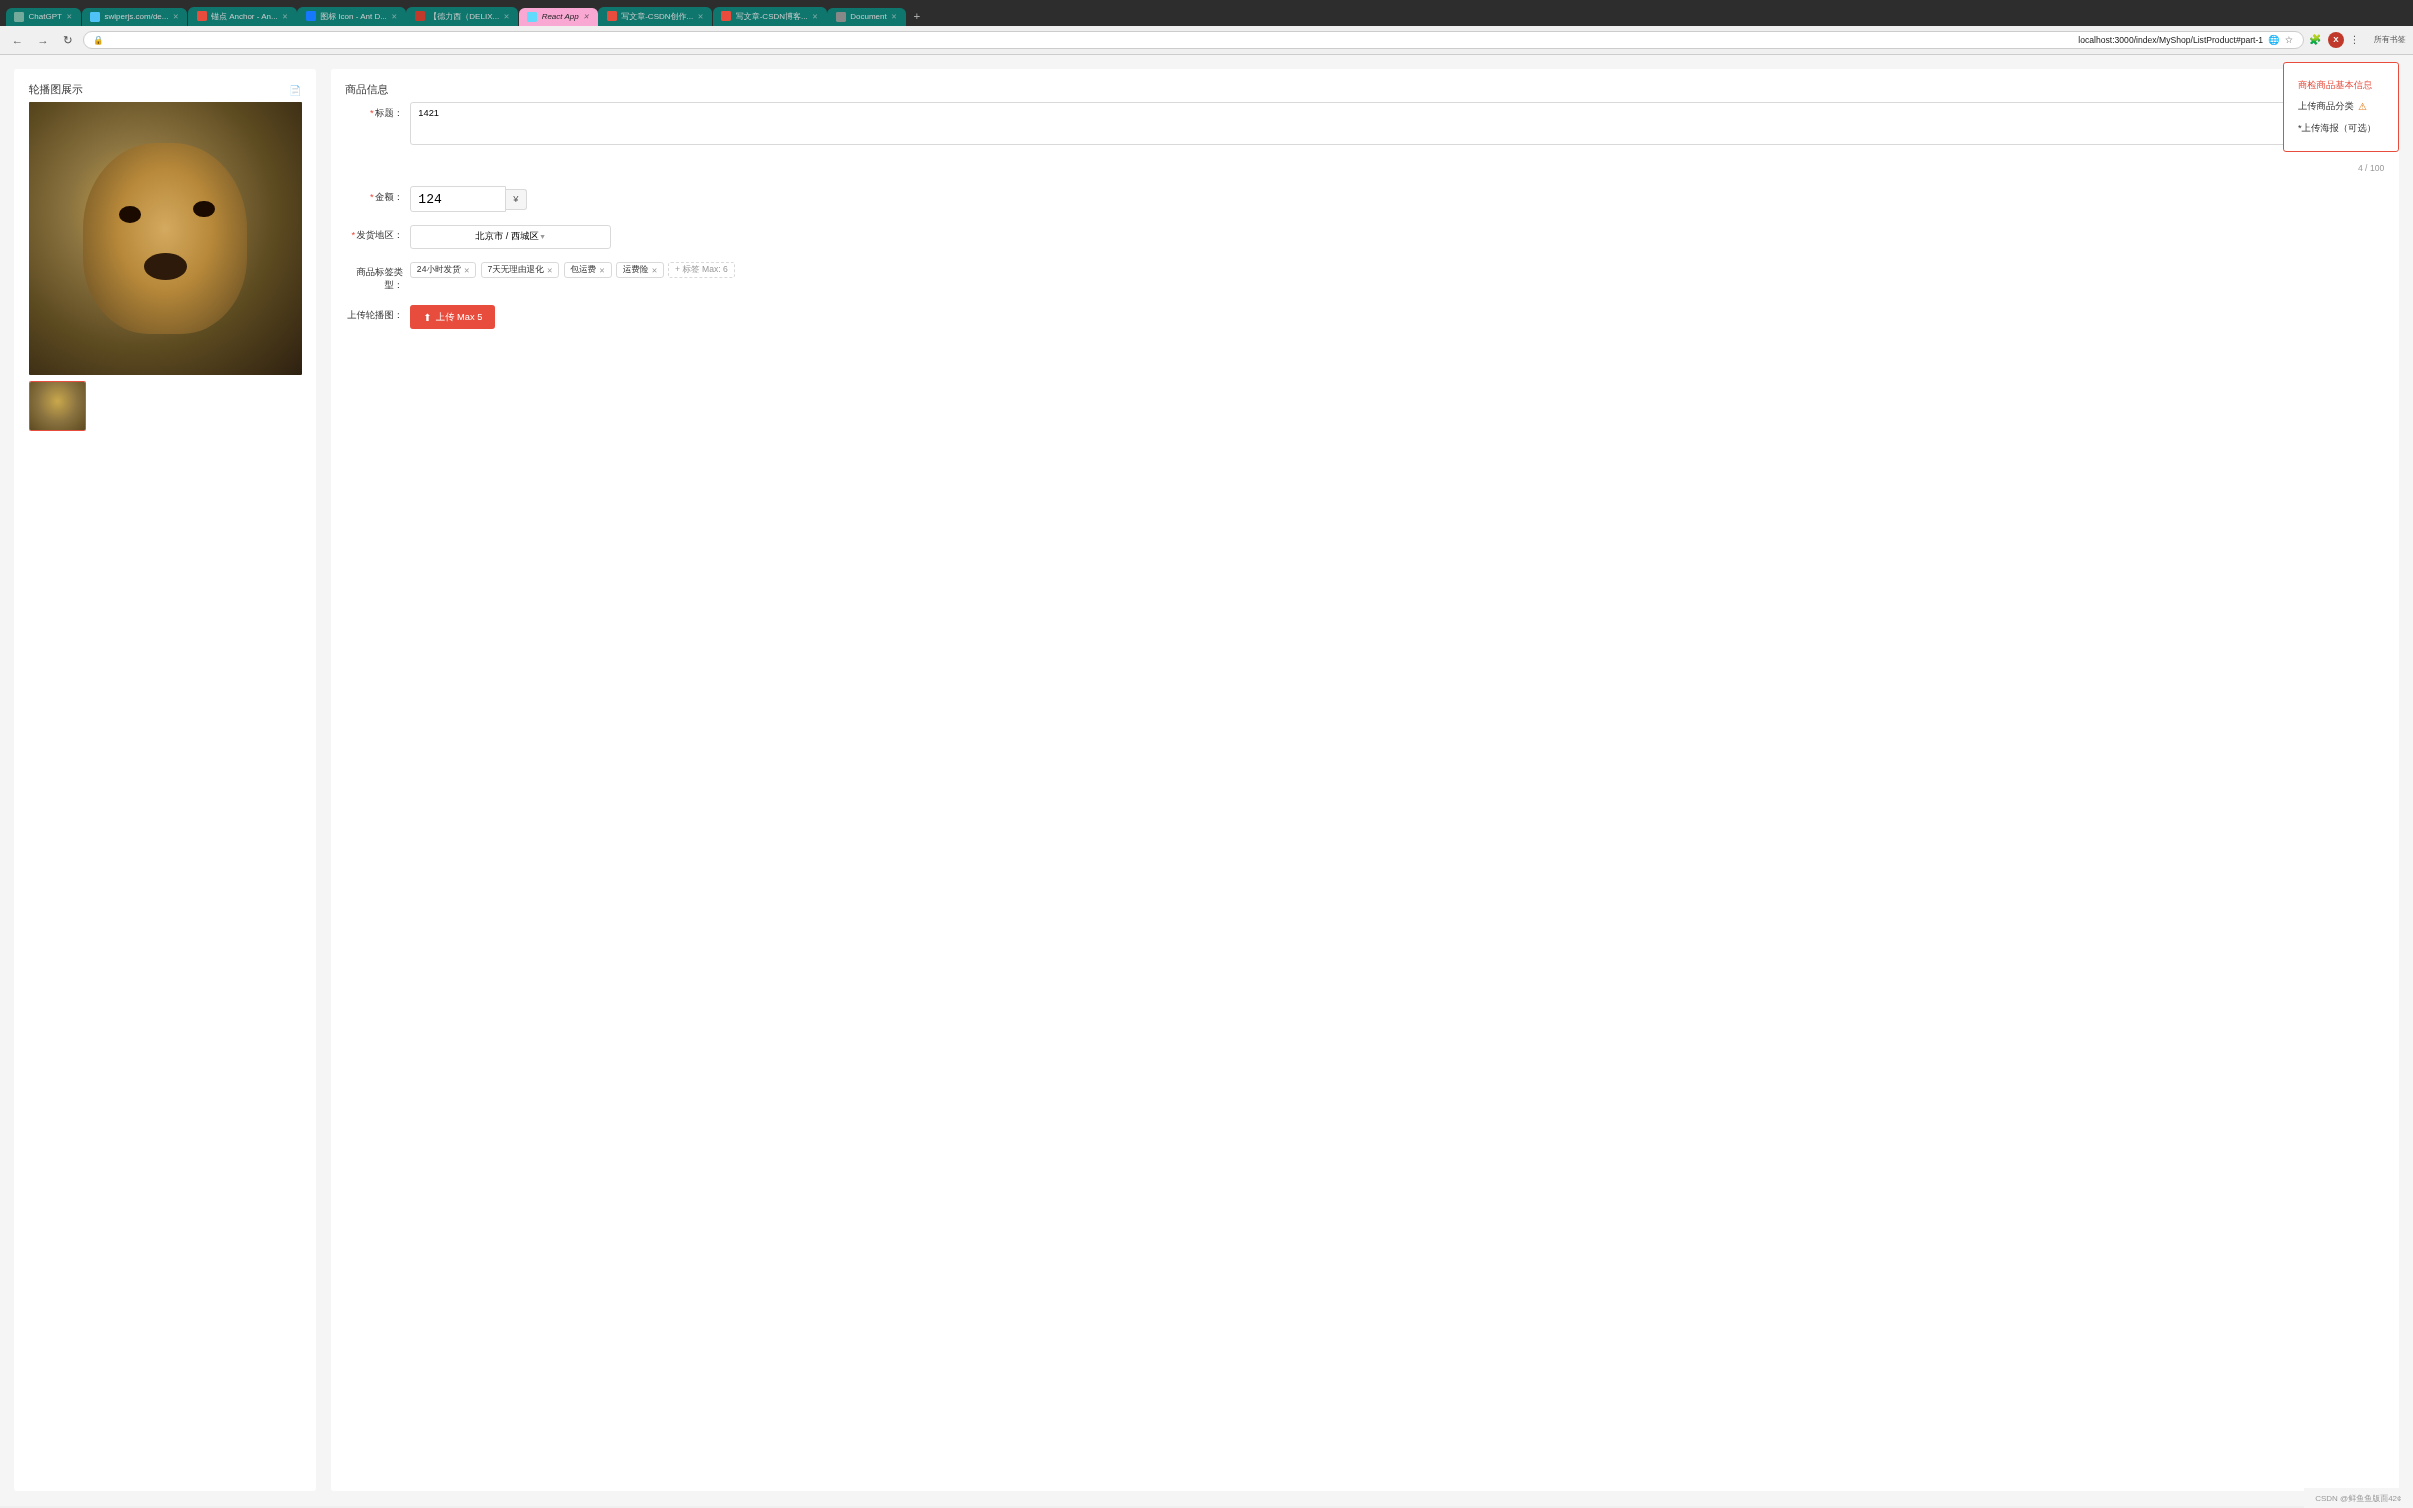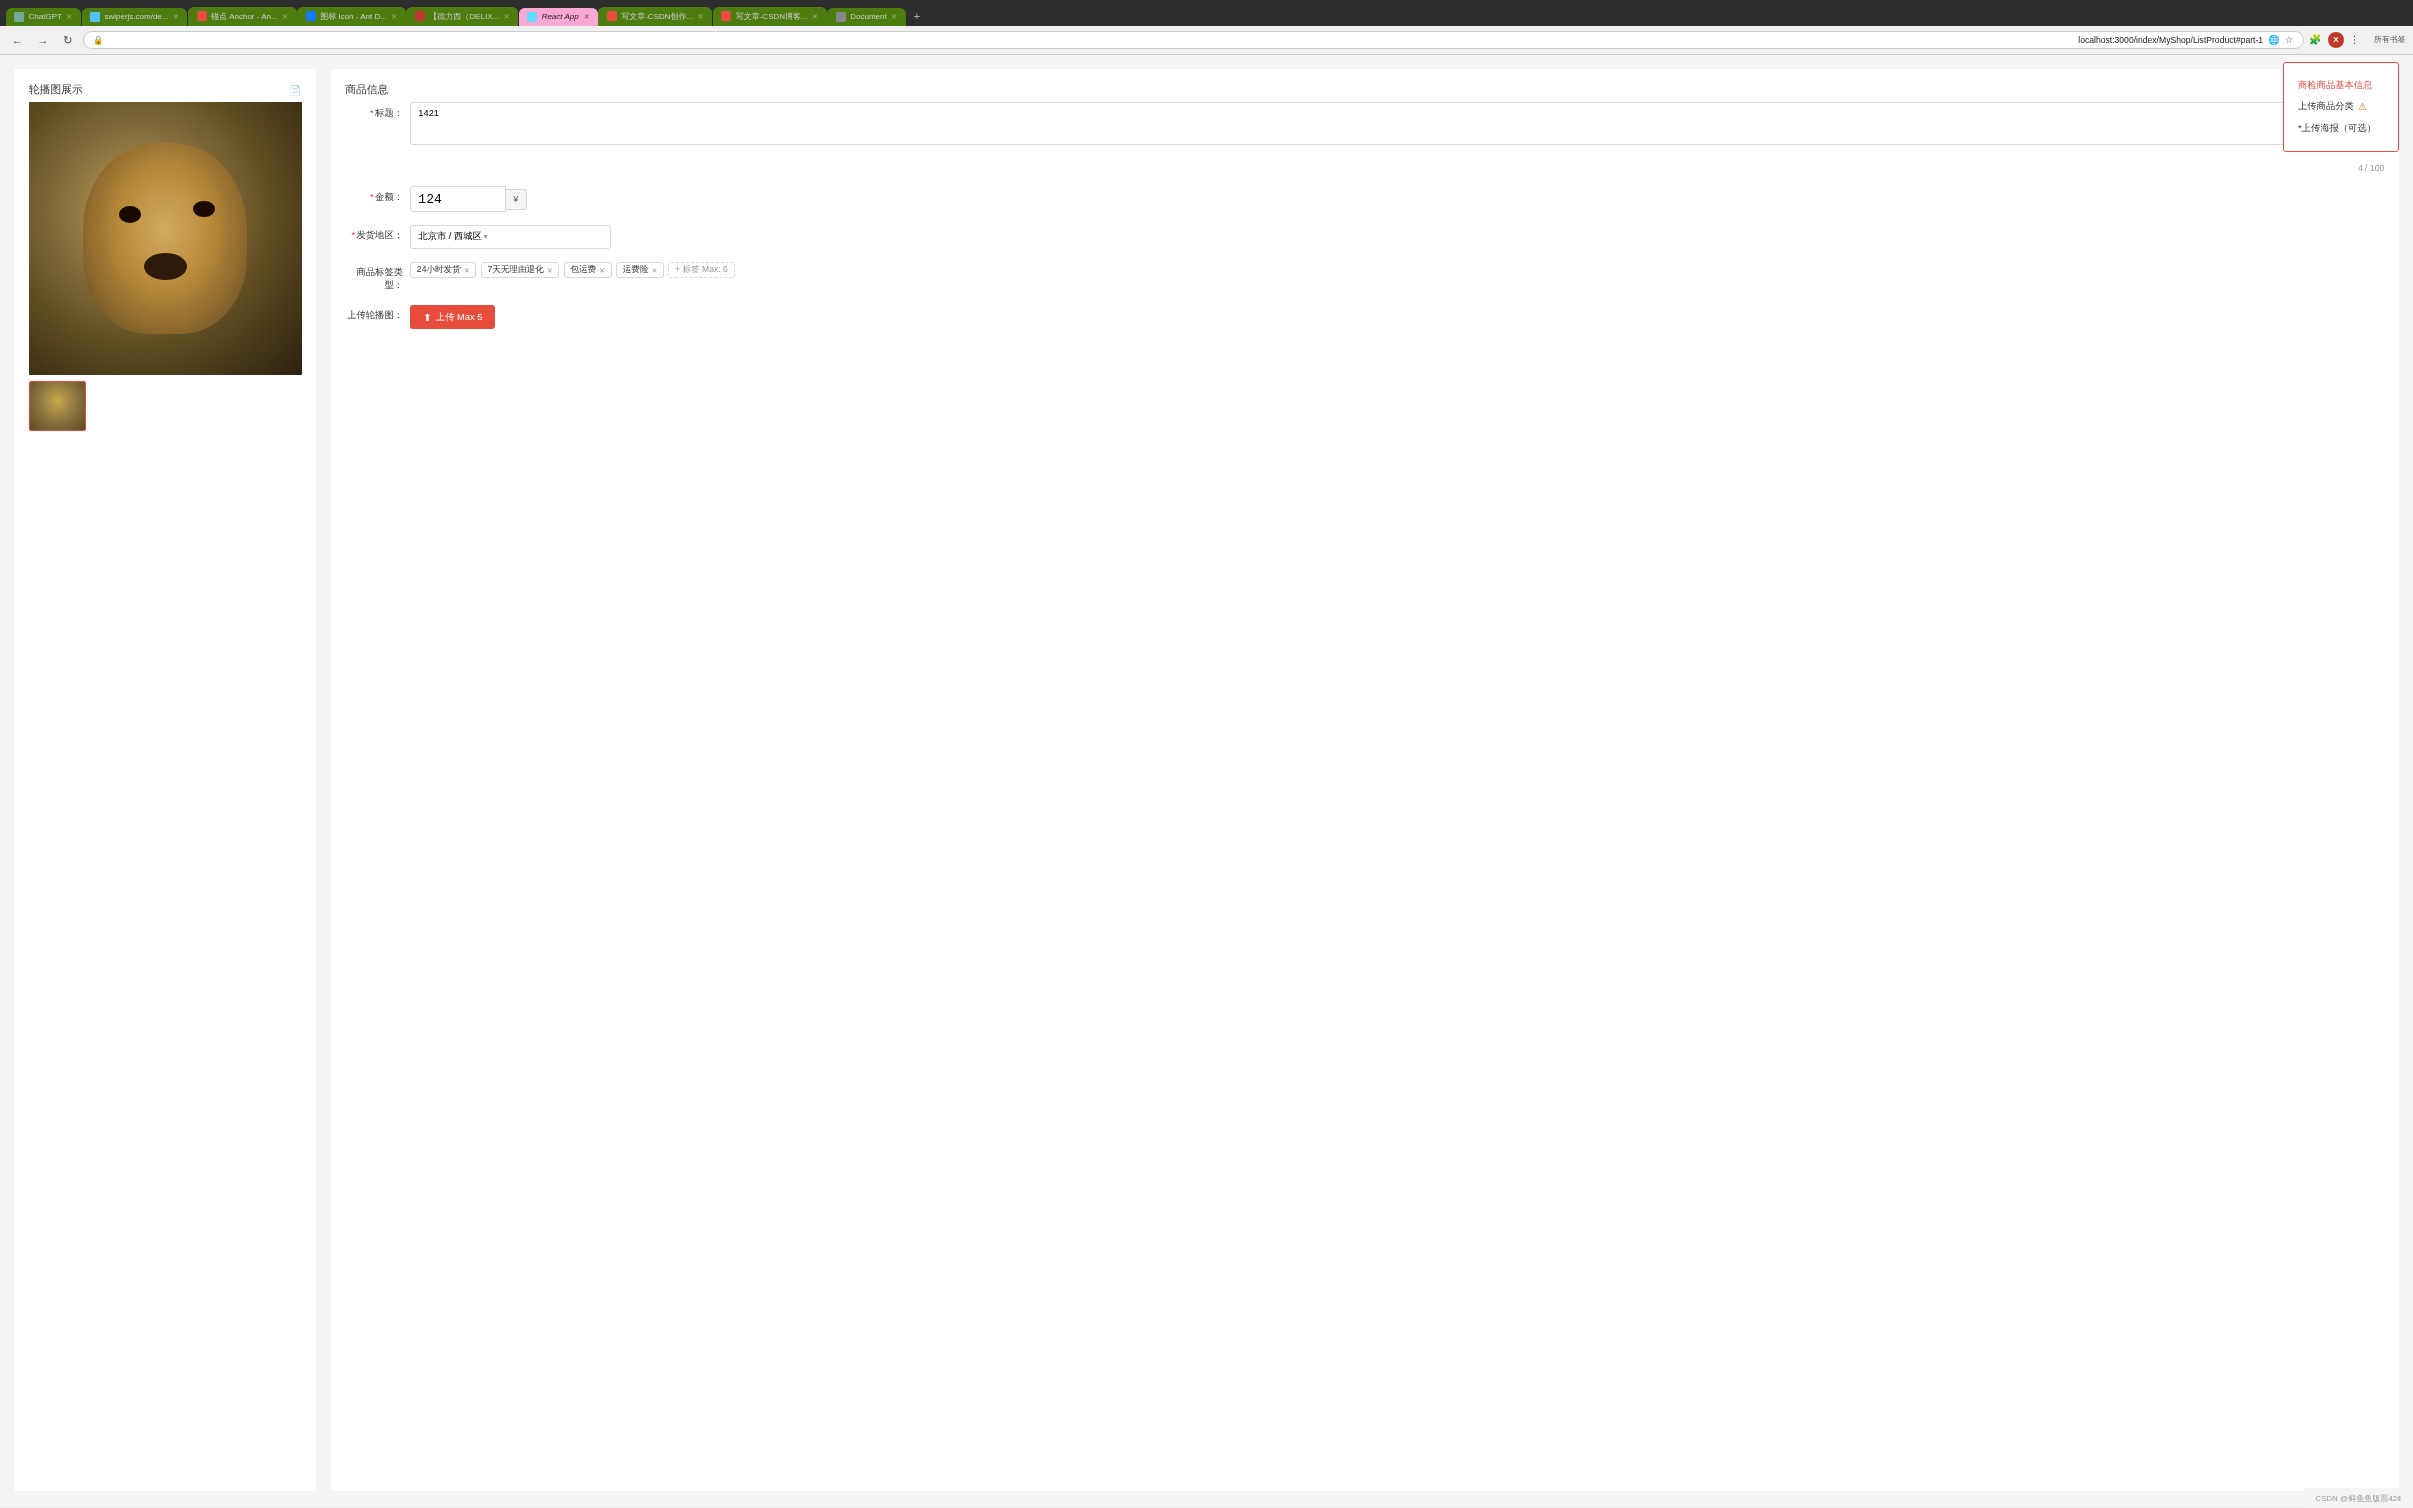--- a/index.html
+++ b/index.html
@@ -1,21 +1,21 @@
 <!DOCTYPE html>
 <html style="font-size:11.5px"><head>
   <meta charset="utf-8">
   <style>
     * { box-sizing: border-box; margin: 0; padding: 0; }
     body { font-family: -apple-system, BlinkMacSystemFont, 'Segoe UI', 'PingFang SC', 'Microsoft YaHei', sans-serif; background: #f0f0f0; font-size: 9.3px; }
 
     
     .browser-chrome { background: #2d2d2d; width: 100%; }
     .tab-bar { display: flex; align-items: flex-end; padding: 5.7px 5.7px 0 5.7px; background: #2d2d2d; gap: 0.7px; overflow: hidden; }
-    .tab { display: flex; align-items: center; padding: 4.3px 8.6px; border-radius: 5.7px 5.7px 0 0; font-size: 8px; color: #ccc; background: #4d7c0f; max-width: 115px; min-width: 72px; cursor: pointer; gap: 4.3px; white-space: nowrap; overflow: hidden; text-overflow: ellipsis; }
+    .tab { display: flex; align-items: center; padding: 4.3px 8.6px; border-radius: 5.7px 5.7px 0 0; font-size: 8px; color: #ccc; background: #0f766e; max-width: 115px; min-width: 72px; cursor: pointer; gap: 4.3px; white-space: nowrap; overflow: hidden; text-overflow: ellipsis; }
     .tab.active { background: #f9a8d4; color: #222; font-style: italic; }
     .tab-icon { width: 10px; height: 10px; border-radius: 1.4px; flex-shrink: 0; }
     .tab-close { margin-left: auto; opacity: 0.6; flex-shrink: 0; font-size: 7.2px; }
     .tab-add { color: #aaa; padding: 4.3px 7.2px; font-size: 11.5px; cursor: pointer; }
 
     .address-bar-row { display: flex; align-items: center; background: #f0f0f0; padding: 4.3px 7.2px; gap: 5.7px; border-bottom: 0.7px solid #ccc; }
     .nav-btn { background: none; border: none; color: #555; font-size: 11.5px; cursor: pointer; padding: 1.4px 4.3px; }
     .address-bar { flex: 1; display: flex; align-items: center; background: white; border: 0.7px solid #ccc; border-radius: 14.4px; padding: 2.9px 10px; gap: 5.7px; font-size: 8.6px; color: #333; }
     .address-bar-url { flex: 1; color: #1a1a1a; text-align: right; }
     .address-bar-icons { display: flex; gap: 4.3px; align-items: center; color: #555; }
@@ -53,21 +53,21 @@
     .required-star { color: #e74c3c; margin-right: 1.4px; }
     .form-control { flex: 1; }
 
     .input-textarea { width: 100%; border: 0.7px solid #d9d9d9; border-radius: 2.9px; padding: 4.3px 7.2px; font-size: 9.3px; resize: vertical; min-height: 43px; outline: none; font-family: inherit; }
     .char-count { text-align: right; color: #999; font-size: 8.6px; margin-top: 16px; }
 
     .input-with-suffix { display: flex; align-items: center; gap: 0; }
     .input-text { border: 0.7px solid #d9d9d9; border-radius: 2.9px 0 0 2.9px; padding: 4.3px 7.2px; font-size: 13px; outline: none; width: 96px; font-family: Liberation Mono, monospace; }
     .input-suffix { background: #f5f5f5; border: 0.7px solid #d9d9d9; border-left: none; border-radius: 0 2.9px 2.9px 0; padding: 4.3px 7.2px; font-size: 9.3px; color: #555; }
 
-    .select-input { width: 201px; border: 0.7px solid #d9d9d9; border-radius: 2.9px; padding: 4.3px 7.2px; font-size: 9.3px; outline: none; display: flex; align-items: center; justify-content: flex-start; cursor: pointer; background: white; }
+    .select-input { width: 201px; border: 0.7px solid #d9d9d9; border-radius: 2.9px; padding: 4.3px 7.2px; font-size: 9.3px; outline: none; display: flex; align-items: center; justify-content: center; cursor: pointer; background: white; }
     .select-arrow { color: #999; font-size: 7.2px; }
 
     .tags-container { display: flex; flex-wrap: wrap; gap: 4.3px; align-items: center; }
     .tag { display: flex; align-items: center; gap: 2.9px; background: white; border: 0.7px solid #d9d9d9; border-radius: 2.9px; padding: 1.4px 5.7px; font-size: 8.6px; color: #333; }
     .tag-close { color: #999; cursor: pointer; font-size: 7.2px; }
     .add-tag-btn { display: flex; align-items: center; gap: 2.9px; color: #999; font-size: 8.6px; cursor: pointer; border: 0.7px dashed #d9d9d9; border-radius: 2.9px; padding: 1.4px 5.7px; }
 
     .upload-btn { background: #e74c3c; color: white; border: none; border-radius: 2.9px; padding: 5.7px 13px; font-size: 9.3px; cursor: pointer; display: flex; align-items: center; gap: 4.3px; }
 
     .file-list { margin-top: 5.7px; }

